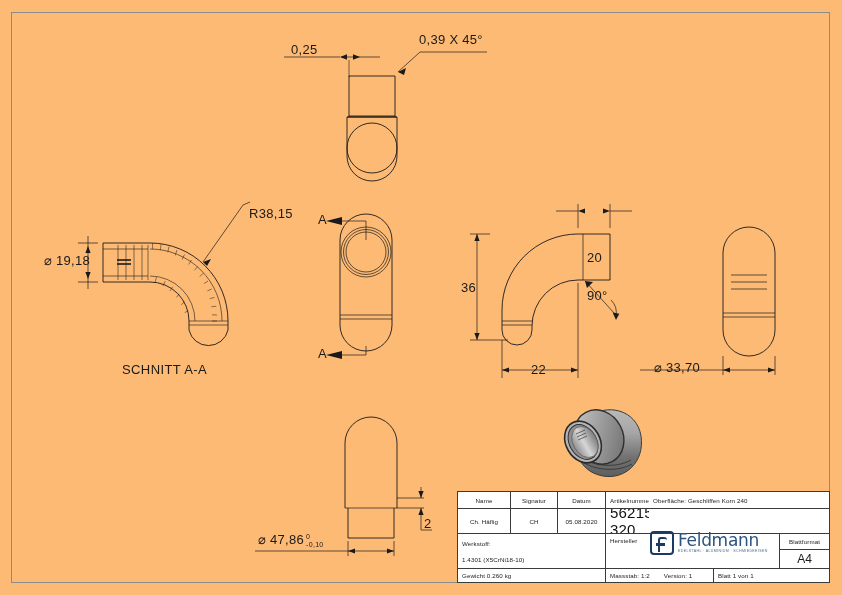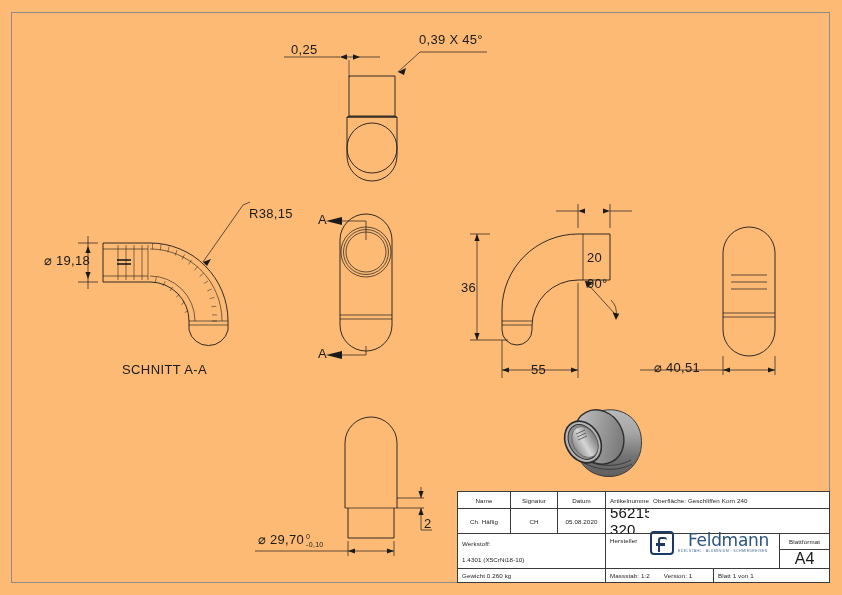--- a/index.html
+++ b/index.html
@@ -104,21 +104,21 @@
   .w-fmt { width: 50px; }
   .w-mass { width: 147px; }
   .w-scale { flex: 1; }
   .w-blatt { width: 116px; }
   .stackcell {
     flex-direction: column;
     align-items: flex-start;
     justify-content: center;
   }
   .fmt-lbl { height: 16px; border-bottom: 1px solid #3b3b3b; }
-  .fmt-val { height: 18px; font-size: 16px; }
+  .fmt-val { height: 18px; font-size: 12px; }
   .inline-pair { display: flex; gap: 14px; align-items: center; }
   
   .logo-wrap {
     position: absolute;
     left: 650px;
     top: 531px;
     display: flex;
     align-items: center;
     gap: 4px;
   }
@@ -149,21 +149,20 @@
   .logo-text {
     display: flex;
     flex-direction: column;
     line-height: 1;
   }
   .logo-name {
     font-size: 17px;
     color: #2c5480;
     letter-spacing: -0.3px;
     font-family: "DejaVu Sans", sans-serif;
-    margin-left: 10px;
   }
   .logo-tag {
     font-size: 3.6px;
     color: #4a6f96;
     letter-spacing: 0.35px;
     margin-top: 1.5px;
   }
   
   #render3d {
     position: absolute;
@@ -418,28 +417,28 @@
   <div class="label-ctr" style="left:122px; top:362px;">SCHNITT A-A</div>
 
   <div class="dimtext" style="left:318px; top:212px;">A</div>
 
   <div class="dimtext" style="left:318px; top:346px;">A</div>
 
   <div class="dimtext" style="left:587px; top:208px;margin-top:42px;">20</div>
 
   <div class="dimtext" style="left:461px; top:280px;">36</div>
 
-  <div class="dimtext" style="left:531px; top:362px;">55</div>
-
-  <div class="dimtext" style="left:587px; top:276px;">90°</div>
-
-  <div class="dimtext" style="left:654px; top:360px;">⌀ 40,51</div>
+  <div class="dimtext" style="left:531px; top:362px;">22</div>
+
+  <div class="dimtext" style="left:587px; top:288px;">90°</div>
+
+  <div class="dimtext" style="left:654px; top:360px;">⌀ 33,70</div>
 
   <div class="dimtext" style="left:258px; top:532px;">
-    <span>⌀ 29,70</span><span class="tol"><span style="display:block">0</span><span style="display:block">-0,10</span></span>
+    <span>⌀ 47,86</span><span class="tol"><span style="display:block">0</span><span style="display:block">-0,10</span></span>
   </div>
 
   <div class="dimtext" style="left:424px; top:516px;">2</div>
 
   <div id="titleblock">
 
     <div class="tb-row tb-r1">
       <div class="cell ctr w-name">
         <span class="lbl">Name</span>
       </div>

